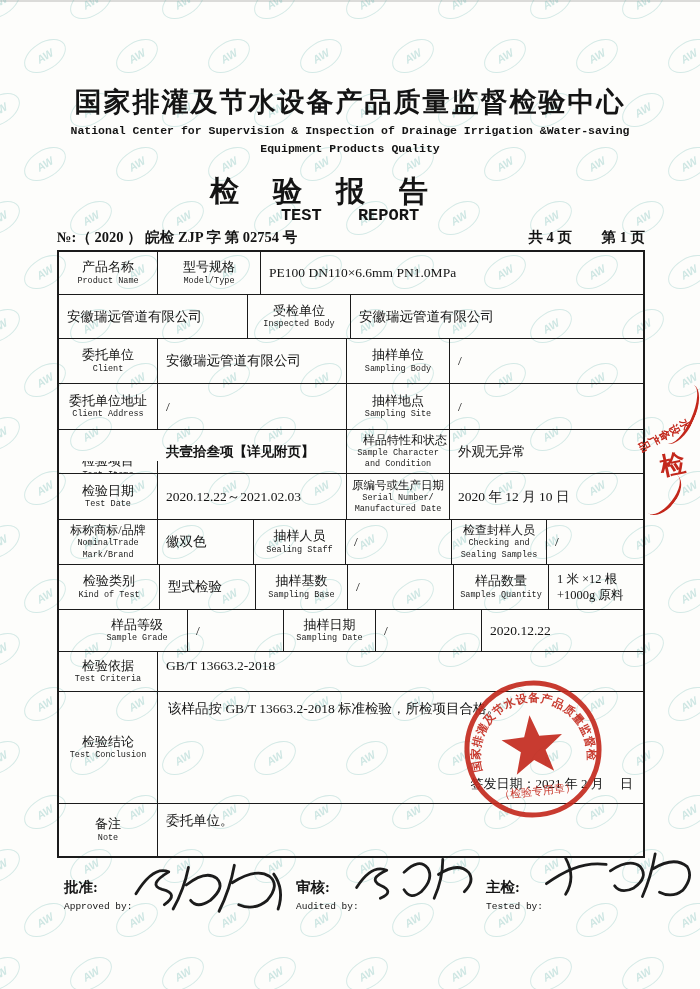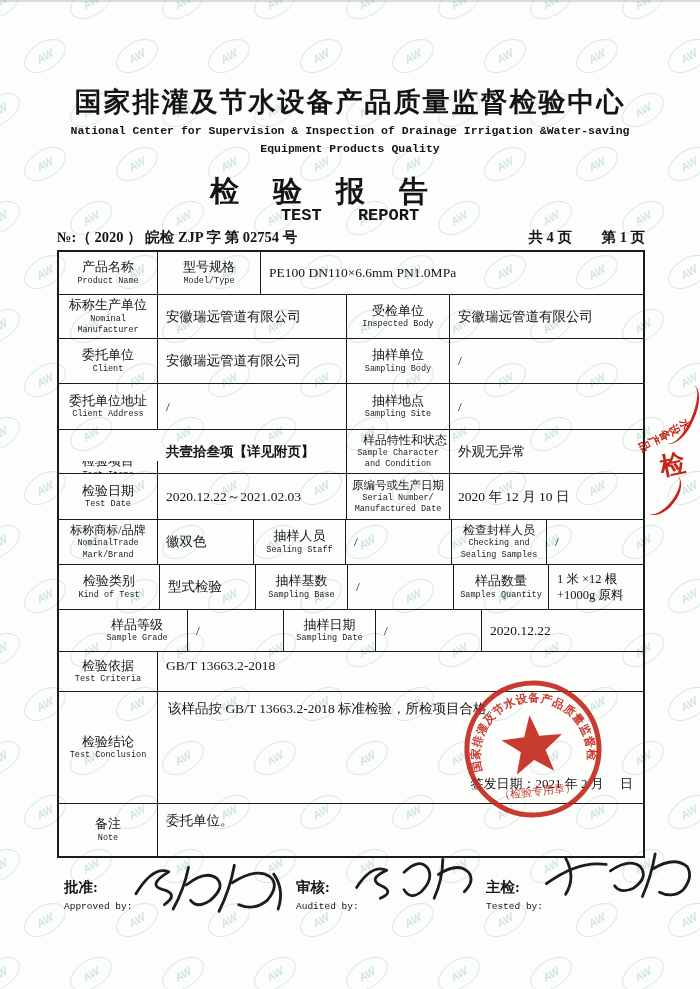--- a/index.html
+++ b/index.html
@@ -246,24 +246,20 @@
           <span class="en">Product Name</span>
           </div>
         <div class="cell lab" style="width:103px;">
           <span class="zh">型号规格</span>
           <span class="en">Model/Type</span>
           </div>
         <div class="cell val">PE100 DN110×6.6mm PN1.0MPa</div>
       </div>
 
       <div class="row" style="height:44px;">
-        <div class="cell lab" style="width:99px;">
-          <span class="zh">标称生产单位</span>
-          <span class="en">Nominal Manufacturer</span>
-          </div>
         <div class="cell val" style="width:189px;">安徽瑞远管道有限公司</div>
         <div class="cell lab" style="width:103px;">
           <span class="zh">受检单位</span>
           <span class="en">Inspected Body</span>
           </div>
         <div class="cell val">安徽瑞远管道有限公司</div>
       </div>
 
       <div class="row" style="height:45px;">
         <div class="cell lab" style="width:99px;">

